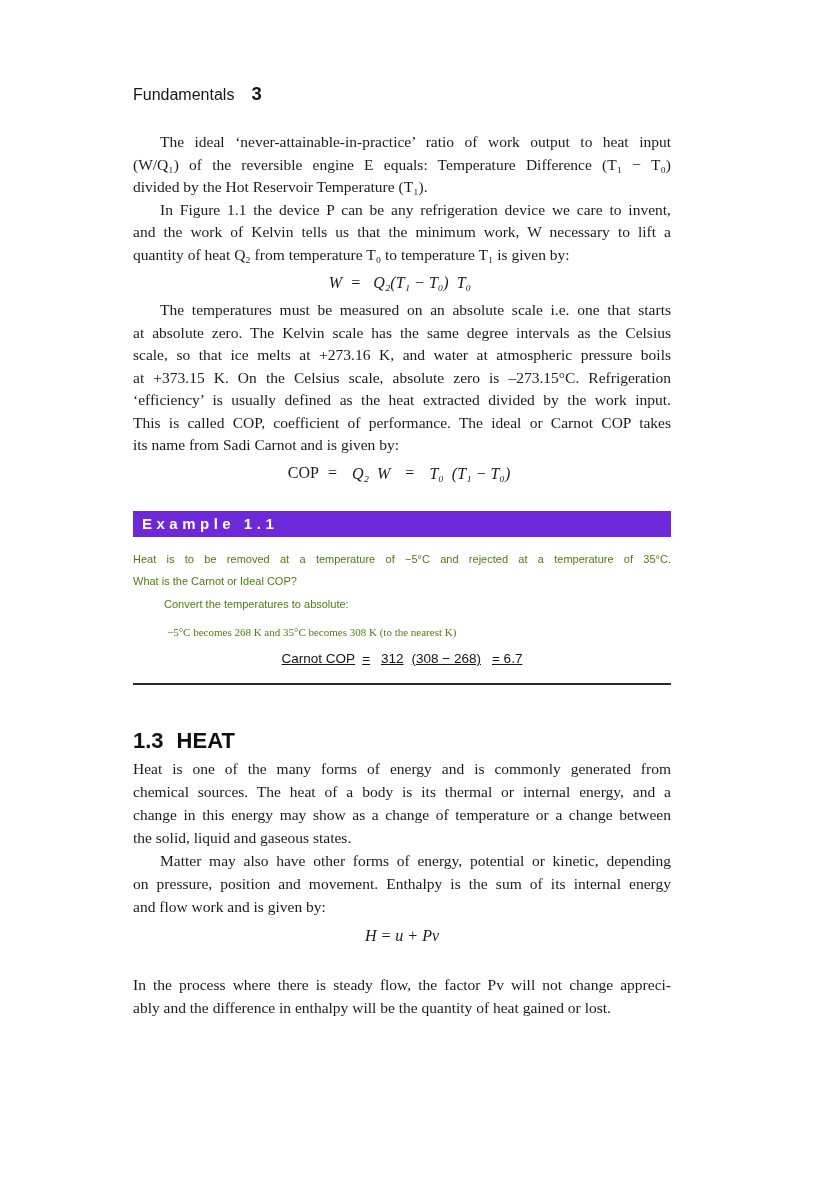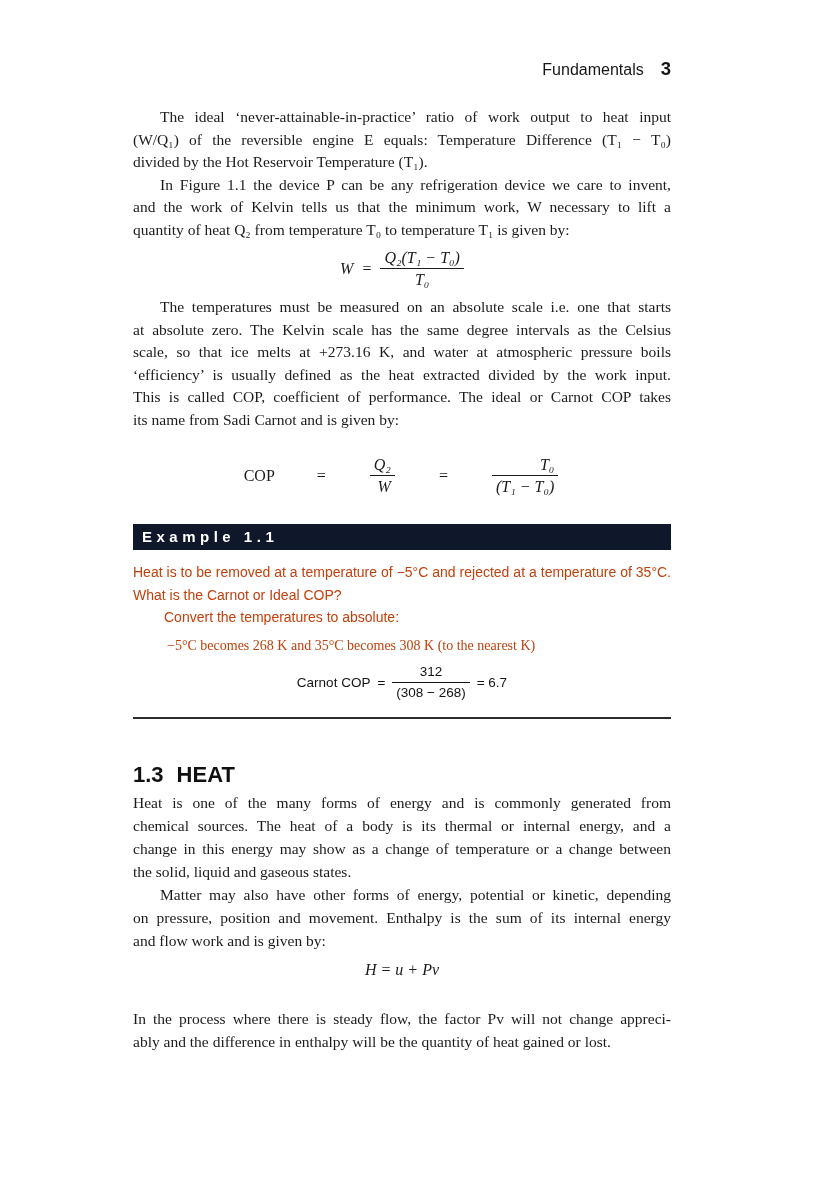--- a/index.html
+++ b/index.html
@@ -5,21 +5,21 @@
   html,body { margin:0; padding:0; background:#ffffff; }
   .page {
     position:relative; width:831px; height:1200px;
     background:#ffffff; color:#1b1b1b; overflow:hidden;
     font-family:"Liberation Serif","DejaVu Serif",serif;
   }
   .content { margin-left:133px; width:538px; }
 
   
   .running-head {
-    padding-top:60px; text-align:right;
+    padding-top:85px; 
     font-family:"Liberation Sans","DejaVu Sans",sans-serif;
     font-size:16px; line-height:18px; color:#161616;
   }
   .running-head .page-num { font-weight:bold; font-size:18.5px; margin-left:17px; }
 
   
   .sline {
     font-family:"Liberation Serif","DejaVu Serif",serif;
     font-size:15.5px; line-height:22.5px; white-space:nowrap;
     text-align:justify; text-align-last:justify; text-justify:inter-word;
@@ -30,47 +30,47 @@
 
   .p-intro { margin-top:27px; }
 
   
   .formula {
     display:flex; justify-content:center; align-items:center;
     font-size:16px; color:#1b1b1b;
   }
   .formula .var { font-style:italic; }
   .formula .eq { margin:0 9px; }
-  .frac { display:inline-flex; flex-direction:column; align-items:center; }
+  .frac { display:inline-flex; flex-direction:row; align-items:center; }
   .frac .num, .frac .den { line-height:21px; padding:0 4px; }
   .frac .bar { align-self:stretch; height:0; border-top:1.5px solid #1b1b1b; }
   .formula-w   { margin:6px 0 6px; }
-  .formula-cop { margin:23px 0 0;gap:33px; }
+  .formula-cop { margin:6px 0 0; }
   .formula-cop .frac { margin:0 2px;align-items:flex-end; }
 
   
   .example-banner {
-    margin-top:27px; height:26px; background:#0f172a; color:#ffffff;
+    margin-top:27px; height:26px; background:#6d28d9; color:#ffffff;
     font-family:"Liberation Sans","DejaVu Sans",sans-serif;
     font-weight:bold; font-size:15px; line-height:26px;
     letter-spacing:4.5px; padding-left:9px;
   }
   .xline {
     font-family:"Liberation Sans","DejaVu Sans",sans-serif;
-    font-size:14px; line-height:22.5px; color:#c2410c;
+    font-size:11px; line-height:22.5px; color:#4d7c0f;
     white-space:nowrap; text-align:justify; text-align-last:justify;
   }
   .xline.left { text-align-last:left; }
   .example-body { margin-top:11px; }
   .x-step { padding-left:31px; }
   .x-conv { margin-top:6px; padding-left:34px;font-family:Liberation Serif, serif; }
   .formula-carnot {
     margin-top:5px;
     font-family:"Liberation Sans","DejaVu Sans",sans-serif;
-    font-size:13.5px; color:#141414;
+    font-size:13.5px; color:#141414;text-decoration:underline;
   }
   .formula-carnot .frac .num, .formula-carnot .frac .den { line-height:20px; }
   .formula-carnot .bar { border-top:1.4px solid #141414; }
   .formula-carnot .eq { margin:0 7px; }
   .formula-carnot .result { margin-left:7px; }
 
   .rule { margin-top:14px; border-top:2.5px solid #2b2b2b; }
 
   
   .section-heading {
@@ -111,20 +111,21 @@
         <span class="num var">Q₂(T₁ − T₀)</span>
         <span class="bar"></span>
         <span class="den var">T₀</span>
       </span>
     </div>
 
     <div>
       <div class="sline indent">The temperatures must be measured on an absolute scale i.e. one that starts</div>
       <div class="sline">at absolute zero. The Kelvin scale has the same degree intervals as the Celsius</div>
       <div class="sline">scale, so that ice melts at +273.16 K, and water at atmospheric pressure boils</div>
+      <div class="sline">at +373.15 K. On the Celsius scale, absolute zero is –273.15°C. Refrigeration</div>
       <div class="sline">‘efficiency’ is usually defined as the heat extracted divided by the work input.</div>
       <div class="sline">This is called COP, coefficient of performance. The ideal or Carnot COP takes</div>
       <div class="sline left">its name from Sadi Carnot and is given by:</div>
     </div>
 
     <div class="formula formula-cop">
       <span>COP</span>
       <span class="eq">=</span>
       <span class="frac">
         <span class="num var">Q₂</span>

